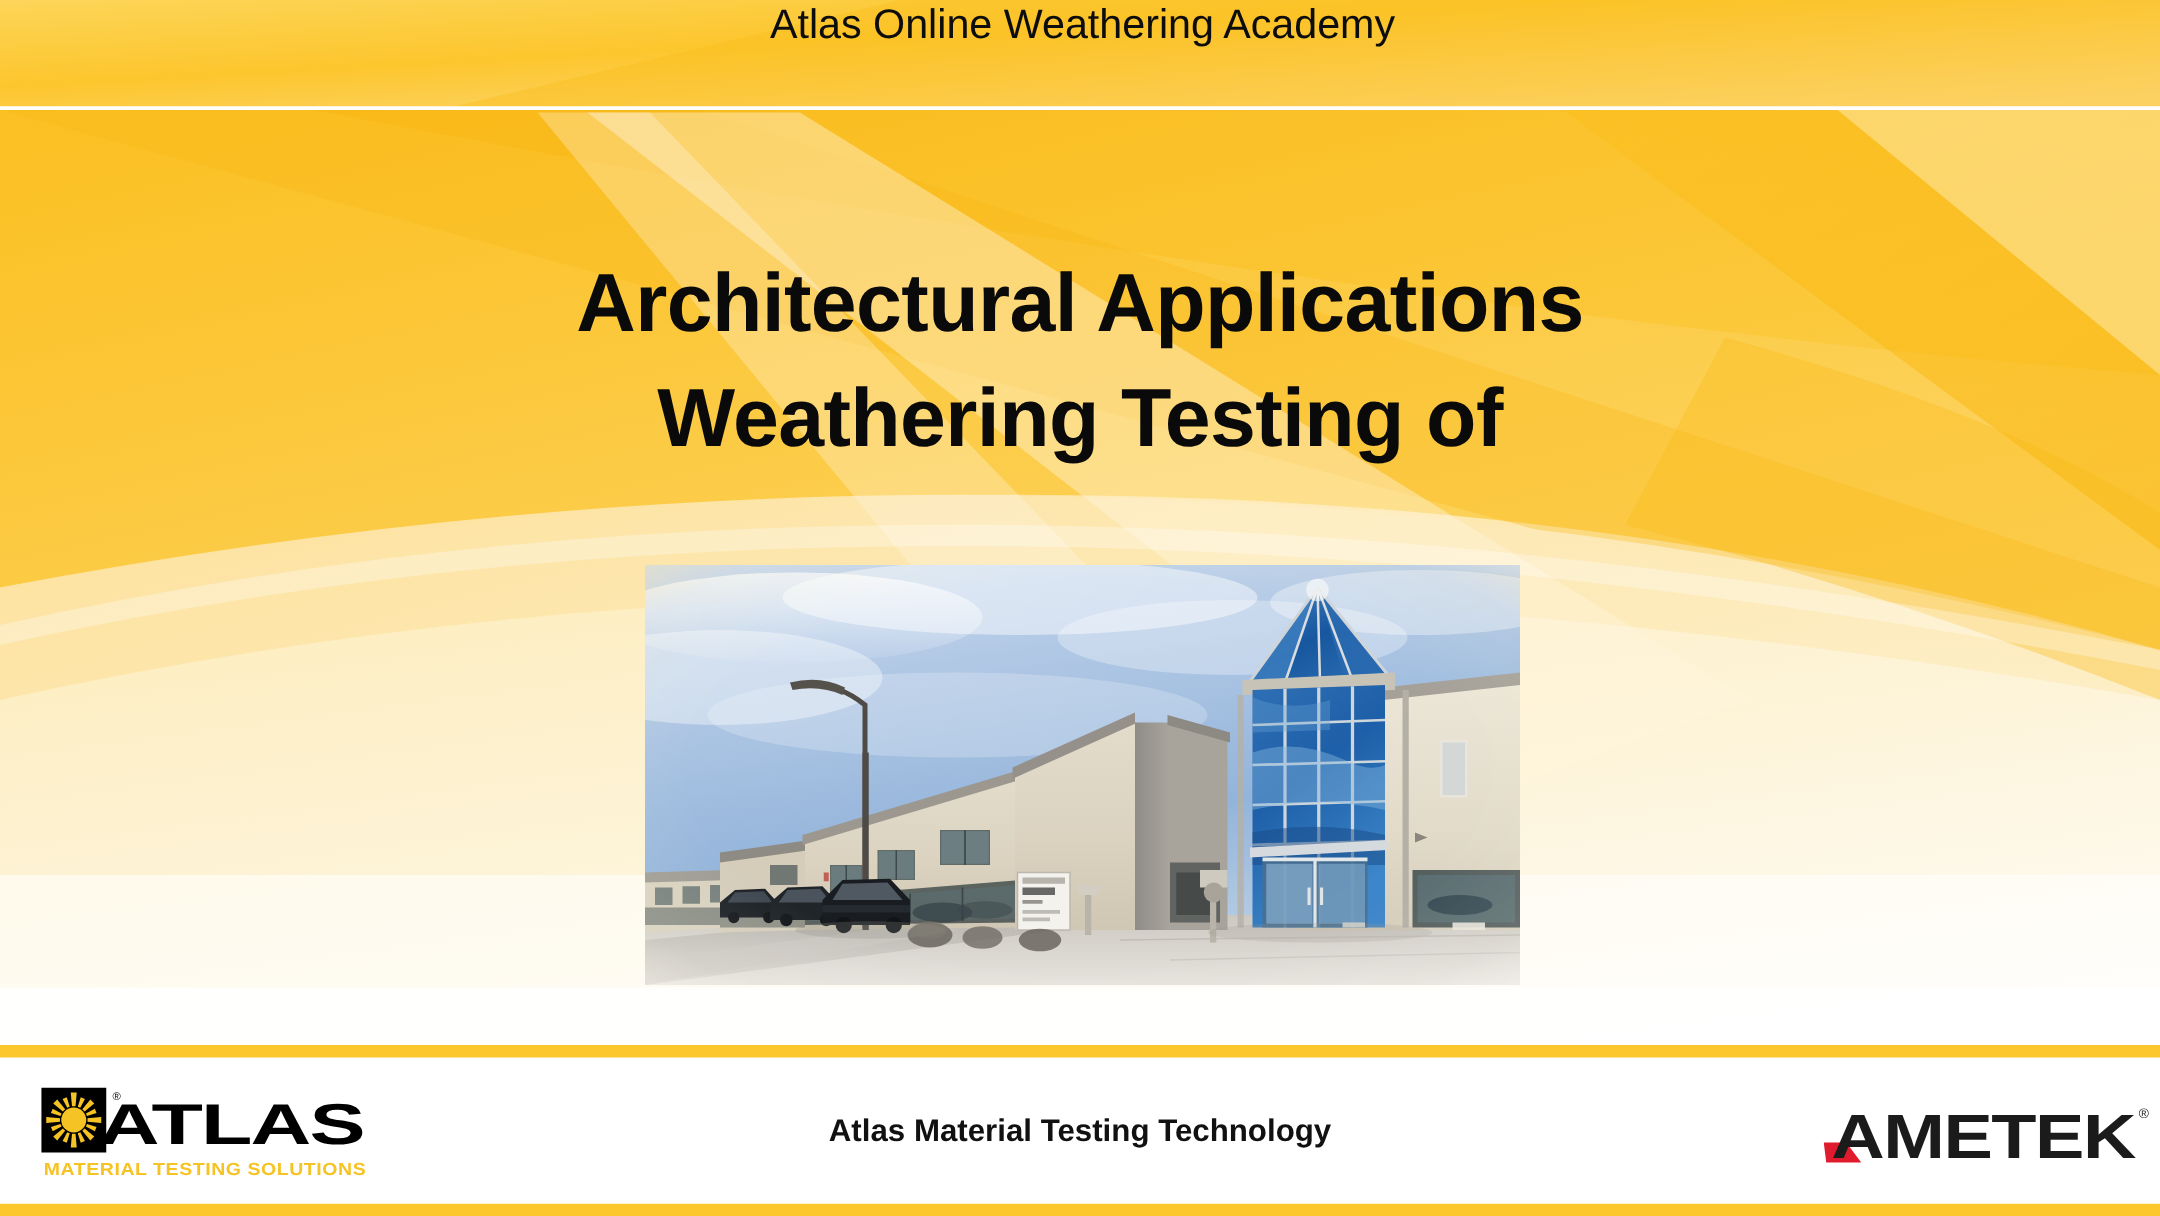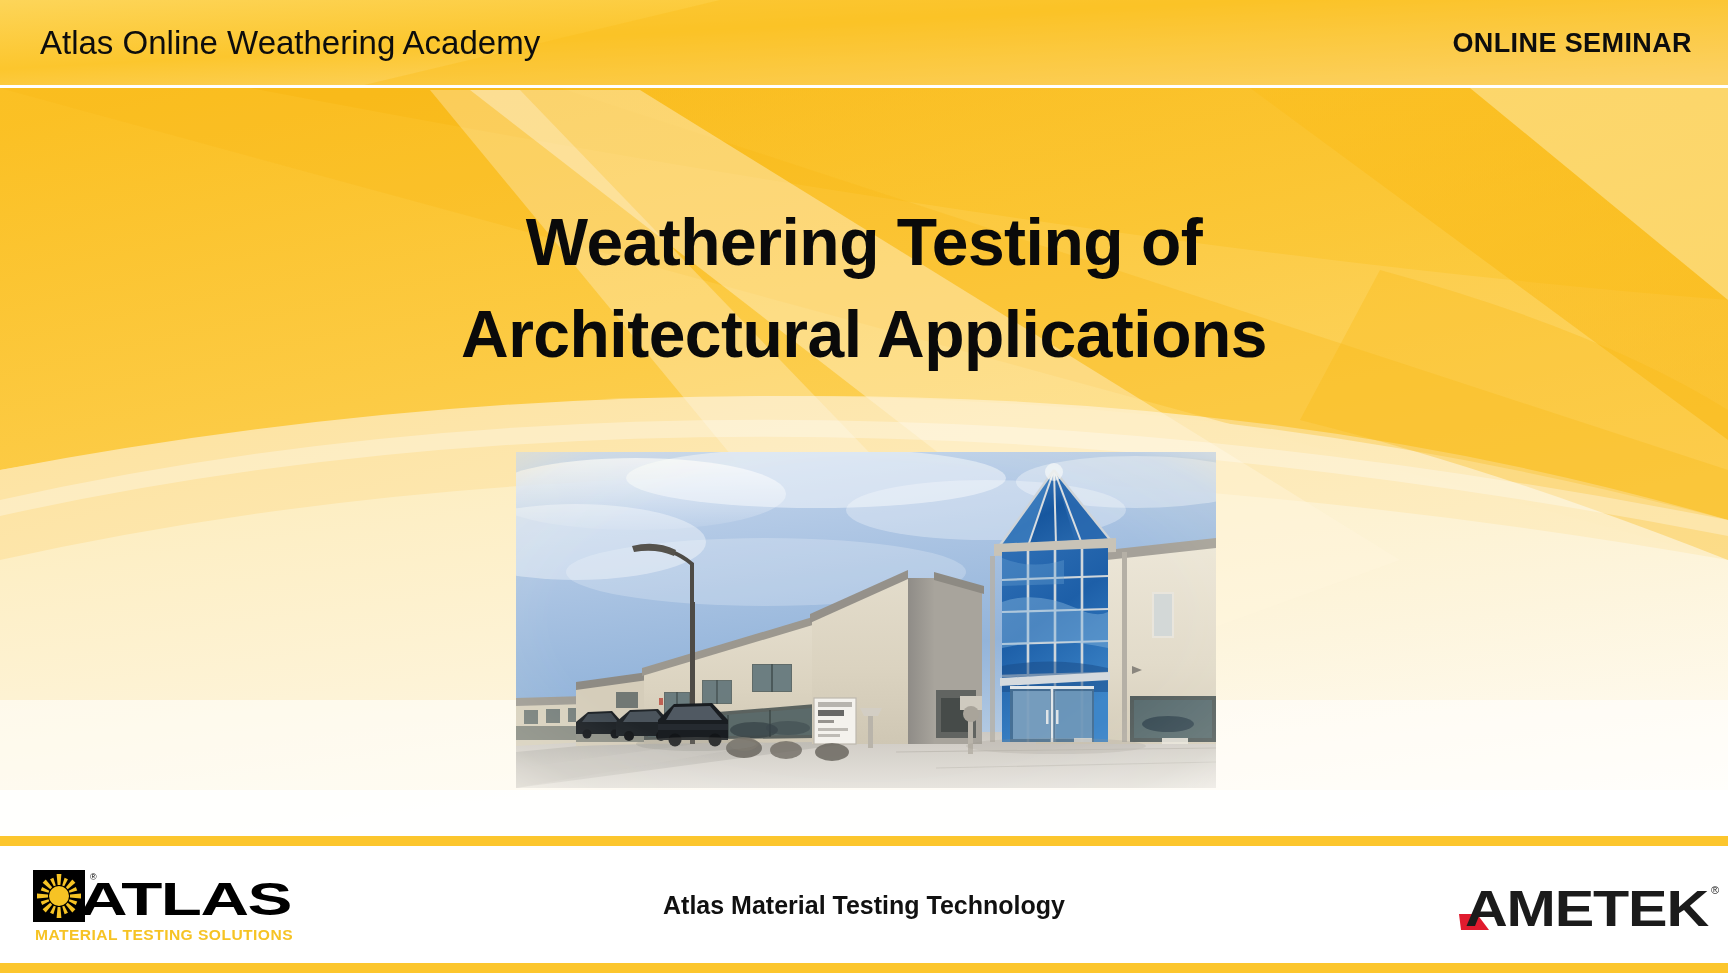--- a/index.html
+++ b/index.html
@@ -34,20 +34,21 @@
     position: absolute;
     left: 0; top: 0;
     width: 1728px;
     height: 86px;
     z-index: 5;
     display: flex;
     align-items: center;
     justify-content: space-between;
     box-sizing: border-box;
     padding: 0 36px 0 40px;
+    flex-direction: column;
   }
   .header-title {
     font-size: 33px;
     font-weight: 400;
     color: #0d0d0d;
     letter-spacing: 0px;
     white-space: nowrap;
   }
   .header-eyebrow {
     font-size: 27px;
@@ -231,27 +232,26 @@
 
       <path d="M 0 500 Q 760 330 1728 520 L 1728 536 Q 760 348 0 516 Z" fill="#ffffff" opacity="0.30"></path>
 
       <rect x="0" y="700" width="1728" height="145" fill="#ffffff" opacity="0.55"></rect>
       <rect x="0" y="790" width="1728" height="55" fill="#ffffff" opacity="0.85"></rect>
     </svg>
   </div>
 
   <div class="header">
     <div class="header-title">Atlas Online Weathering Academy</div>
-    <div class="header-eyebrow">ONLINE SEMINAR</div>
   </div>
   <div class="header-rule"></div>
 
   <div class="title-block">
+    <div class="title-line">Architectural Applications</div>
     <div class="title-line">Weathering Testing of</div>
-    <div class="title-line">Architectural Applications</div>
   </div>
 
   <div class="photo-wrap">
     <div class="photo-mask">
       <svg viewBox="0 0 700 336" preserveAspectRatio="none" xmlns="http://www.w3.org/2000/svg">
         <defs>
           <linearGradient id="sky" x1="0" y1="0" x2="0.3" y2="1">
             <stop offset="0%" stop-color="#c9d9ee"></stop>
             <stop offset="35%" stop-color="#aec6e4"></stop>
             <stop offset="70%" stop-color="#93b4da"></stop>

